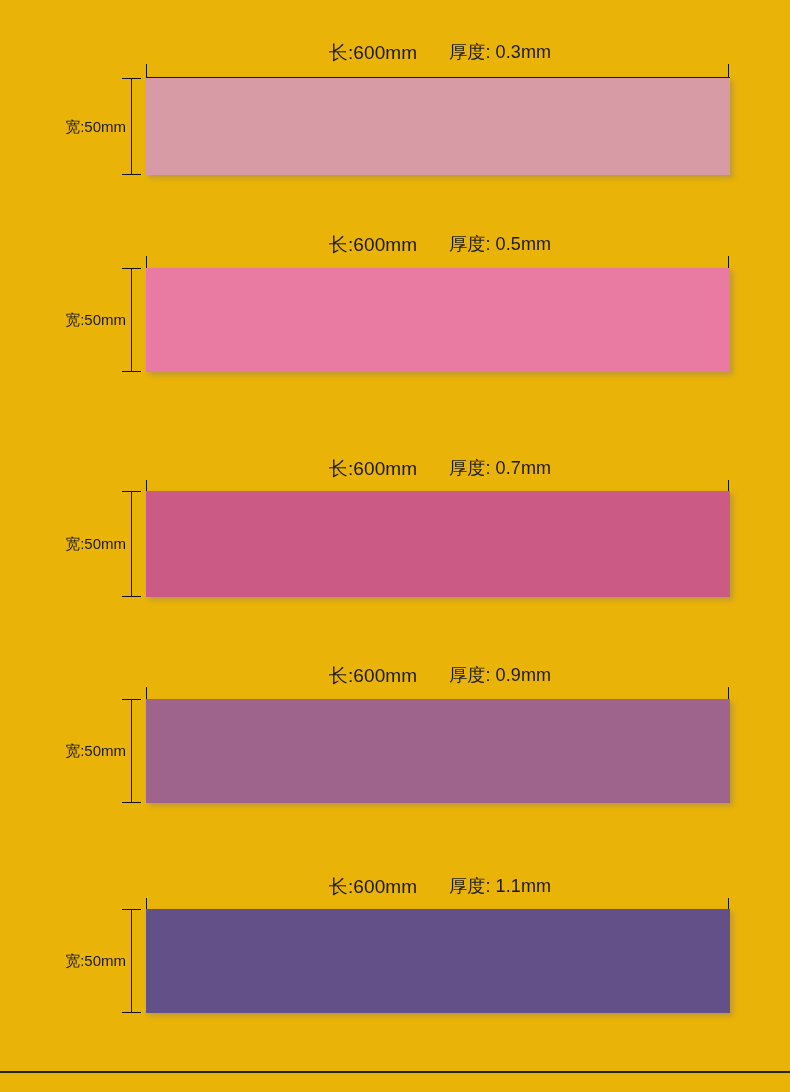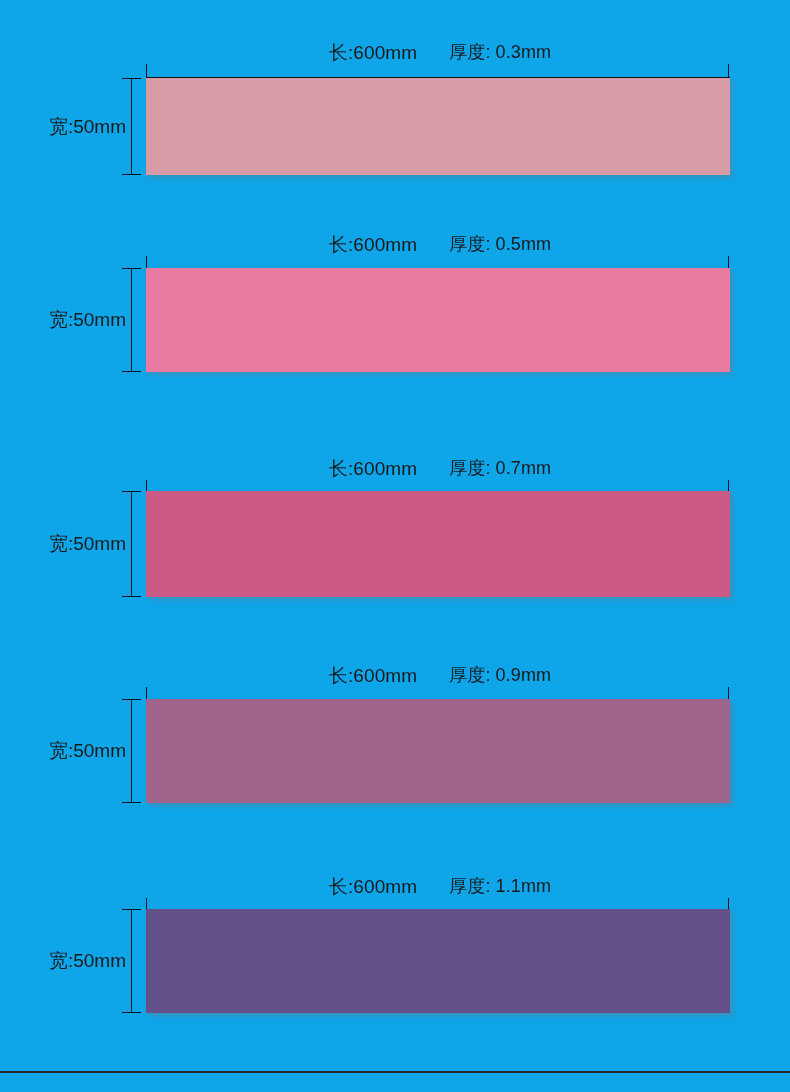--- a/index.html
+++ b/index.html
@@ -13,21 +13,21 @@
     position: relative;
     font-family: "Liberation Sans", "DejaVu Sans", sans-serif;
     color: #1a1a1a;
     overflow: hidden;
   }
 
   #spec-sheet {
     position: relative;
     width: 790px;
     height: 1092px;
-    background: #0ea5e9;
+    background: #eab308;
   }
 
   
   .spec-row {
     position: absolute;
     left: 0;
     width: 790px;
   }
 
   
@@ -81,21 +81,21 @@
   }
   .dim-horizontal .tick-v.left  { left: 0px; }
   .dim-horizontal .tick-v.right { left: 582px; }
 
   
   .width-label {
     position: absolute;
     left: 16px;
     width: 110px;
     text-align: right;
-    font-size: 19px;
+    font-size: 15px;
     line-height: 19px;
     white-space: nowrap;
   }
 
   
   .dim-vertical {
     position: absolute;
     left: 122px;
     width: 20px;
   }

